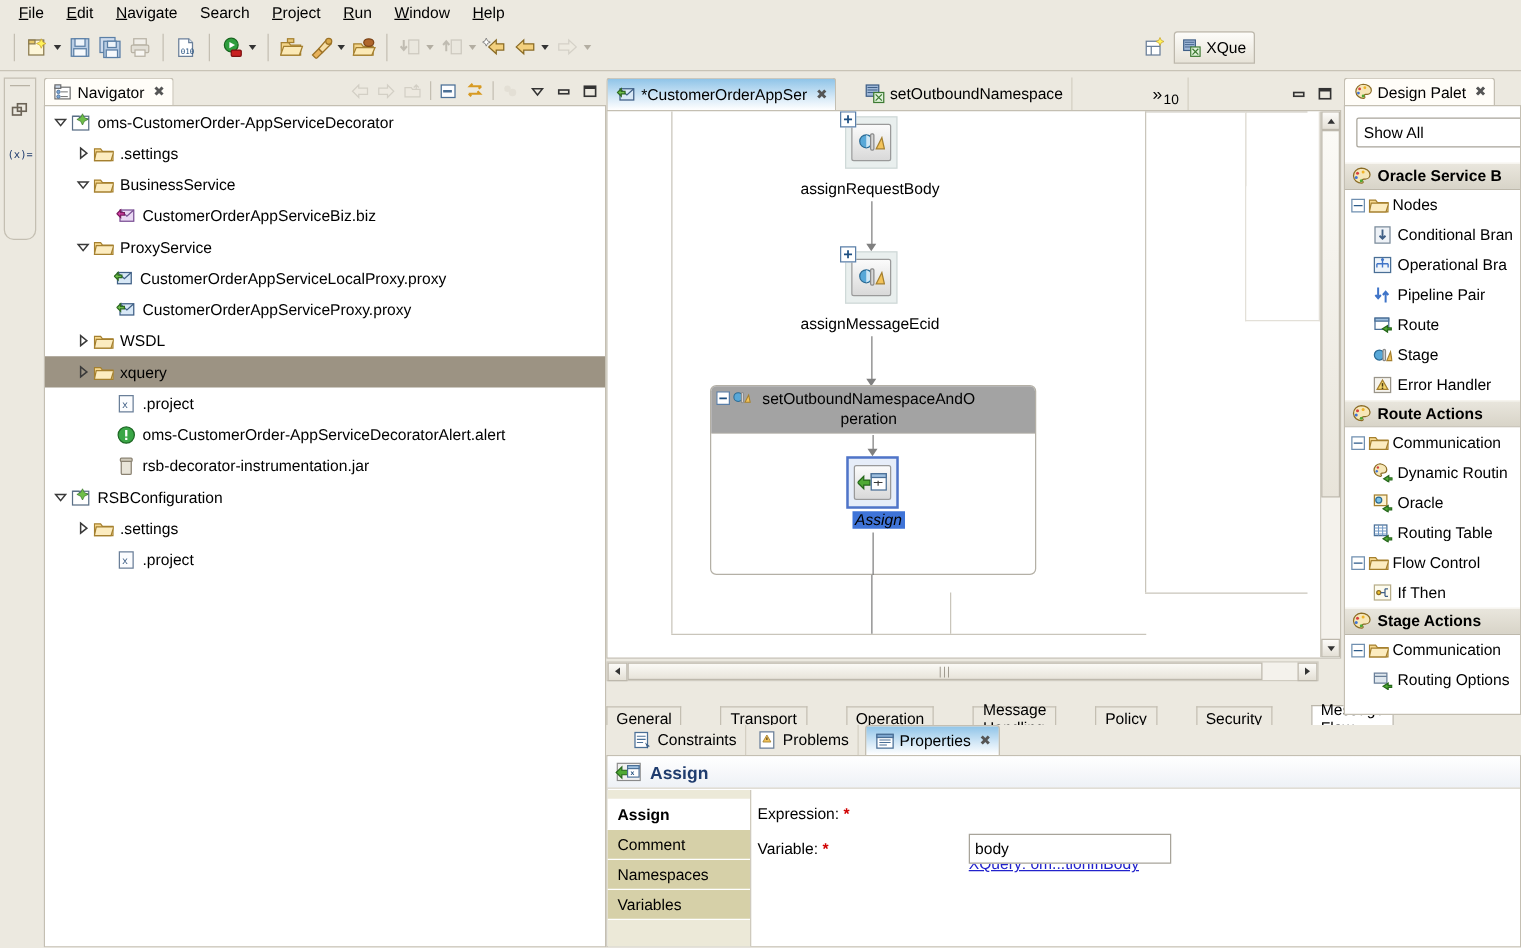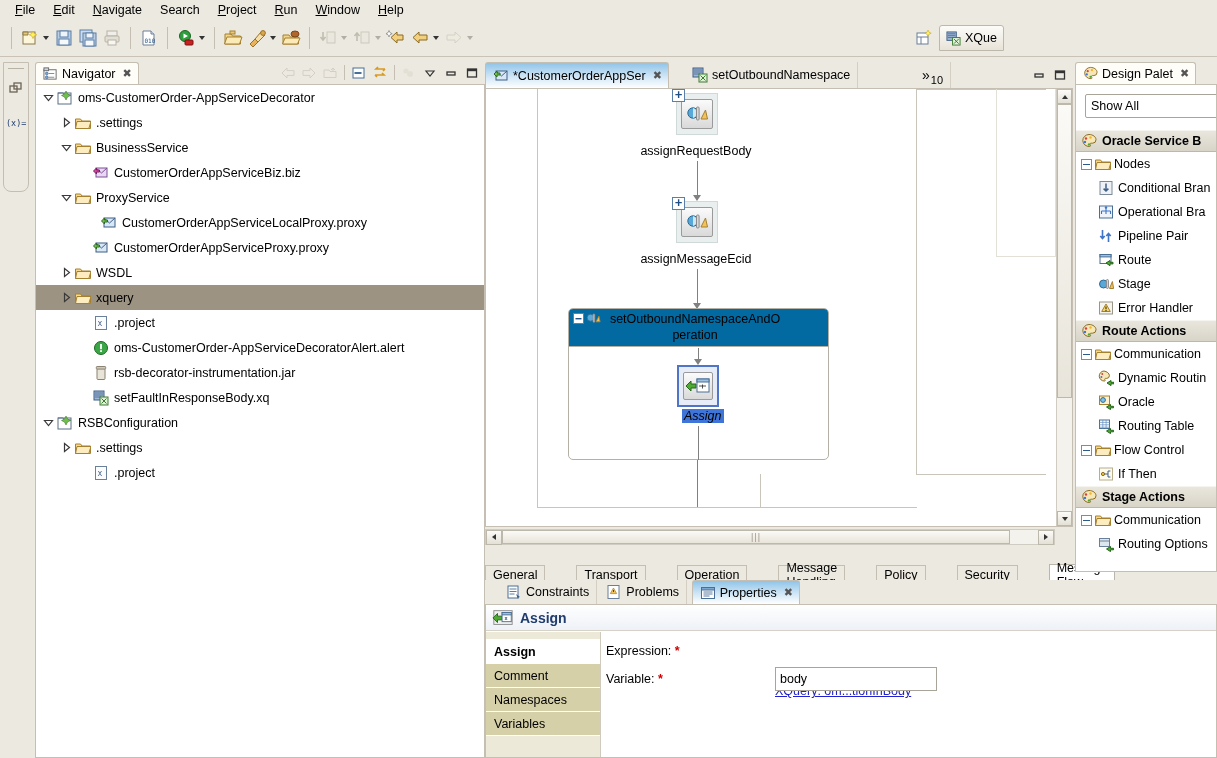--- a/index.html
+++ b/index.html
@@ -124,21 +124,21 @@
     font-family: "DejaVu Sans Mono", monospace;
   }
   .node-label {
     position: absolute; text-align: center; font-size: 12.5px; white-space: nowrap;
   }
   .stagebox {
     position: absolute; border: 1px solid #b4b0a6; border-radius: 5px;
     background: #ffffff;
   }
   .stagehdr {
-    background: #0369a1; border-bottom: 1px solid #b4b0a6;
+    background: #a3a3a3; border-bottom: 1px solid #b4b0a6;
     border-radius: 4px 4px 0 0;
     font-size: 12.5px; text-align: center;
     padding: 2px 25px 3px 18px; position: relative; line-height: 16px;
   }
   .sel-node-wrap {
     position: absolute; width: 42px; height: 42px;
     border: 2px solid #4f74c8; background: #e6edf9;
     display: flex; align-items: center; justify-content: center;
   }
   .sel-label {
@@ -563,21 +563,21 @@
             </svg>
           </span>
           <span class="ticon">
             <svg width="16" height="16" viewBox="0 0 16 16">
               <path d="M0.5 4 h5 l1.5 2 h8.5 v7.5 h-15 z" fill="#f6d88f" stroke="#a5802f"></path>
                 <path d="M2 6.5 h14 l-2.2 7 h-13.3 z" fill="#fcecc0" stroke="#a5802f"></path>
             </svg>
           </span>
           <span class="tlabel">ProxyService</span>
         </div>
-        <div class="trow" style="padding-left: 48px;">
+        <div class="trow" style="padding-left: 38px;">
           <span class="twist"></span>
           <span class="ticon">
             <svg width="16" height="16" viewBox="0 0 16 16">
               <rect x="3" y="3" width="11" height="9" fill="#d8e8f6" stroke="#3f5f86"></rect>
                 <path d="M3 3 l5.5 5 L14 3" fill="none" stroke="#3f5f86"></path>
                 <path d="M0.5 6 l3 -3 v2 h3 v2 h-3 v2z" fill="#6fbf4a" stroke="#2f6a22"></path>
             </svg>
           </span>
           <span class="tlabel">CustomerOrderAppServiceLocalProxy.proxy</span>
         </div>
@@ -643,32 +643,20 @@
         </div>
         <div class="trow" style="padding-left: 40px;">
           <span class="twist"></span>
           <span class="ticon">
             <svg width="16" height="16" viewBox="0 0 16 16">
               <rect x="4" y="3.5" width="8" height="11" rx="1" fill="#e8e4d8" stroke="#8a8272"></rect>
                 <rect x="3.3" y="1.5" width="9.4" height="2.6" rx="0.8" fill="#cfc9ba" stroke="#8a8272"></rect>
             </svg>
           </span>
           <span class="tlabel">rsb-decorator-instrumentation.jar</span>
-        </div>
-        <div class="trow" style="padding-left: 40px;">
-          <span class="twist"></span>
-          <span class="ticon">
-            <svg width="16" height="16" viewBox="0 0 16 16">
-              <rect x="1" y="1" width="10" height="9" fill="#9fb8d8" stroke="#3f5f86"></rect>
-                <path d="M2 3 h8 M2 5 h8 M2 7 h6" stroke="#3f5f86" stroke-width="0.8"></path>
-                <rect x="7" y="7" width="8" height="8" fill="#dff2d8" stroke="#3d7a32"></rect>
-                <path d="M8.5 8.5 l5 5 M13.5 8.5 l-5 5" stroke="#3d7a32" stroke-width="1"></path>
-            </svg>
-          </span>
-          <span class="tlabel">setFaultInResponseBody.xq</span>
         </div>
         <div class="trow" style="padding-left: 4px;">
           <span class="twist">
             <svg width="11" height="11" viewBox="0 0 11 11">
               <path d="M1.5 3.5 L9.5 3.5 L5.5 8.5 Z" fill="none" stroke="#3a3a3a" stroke-width="1.2"></path>
             </svg>
           </span>
           <span class="ticon">
             <svg width="16" height="16" viewBox="0 0 16 16">
               <rect x="1" y="3" width="13" height="11" fill="#ffffff" stroke="#5a6f86"></rect>

